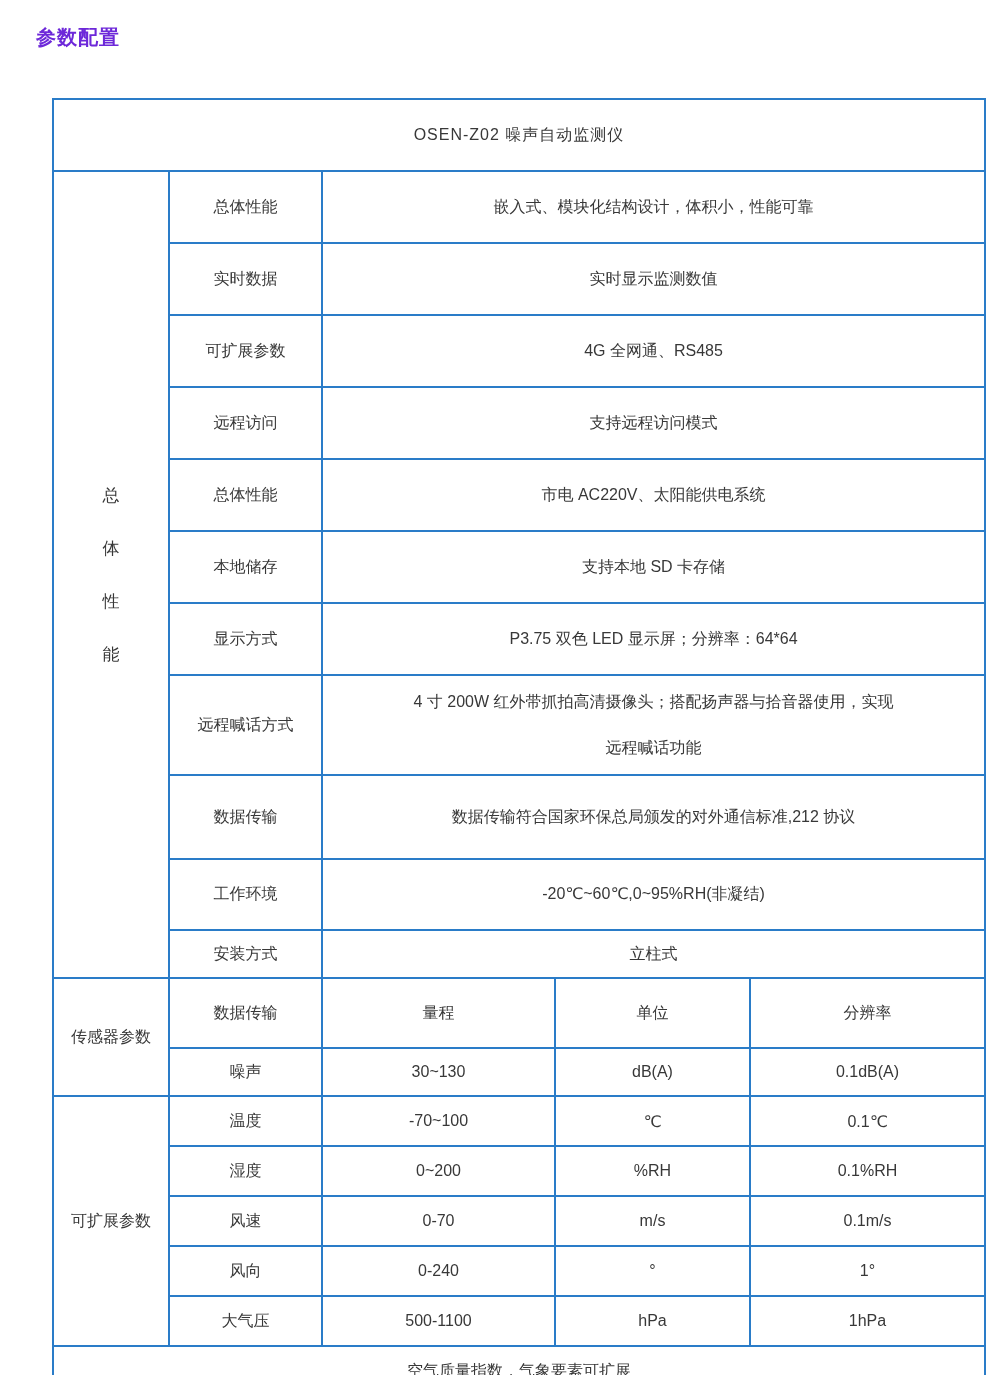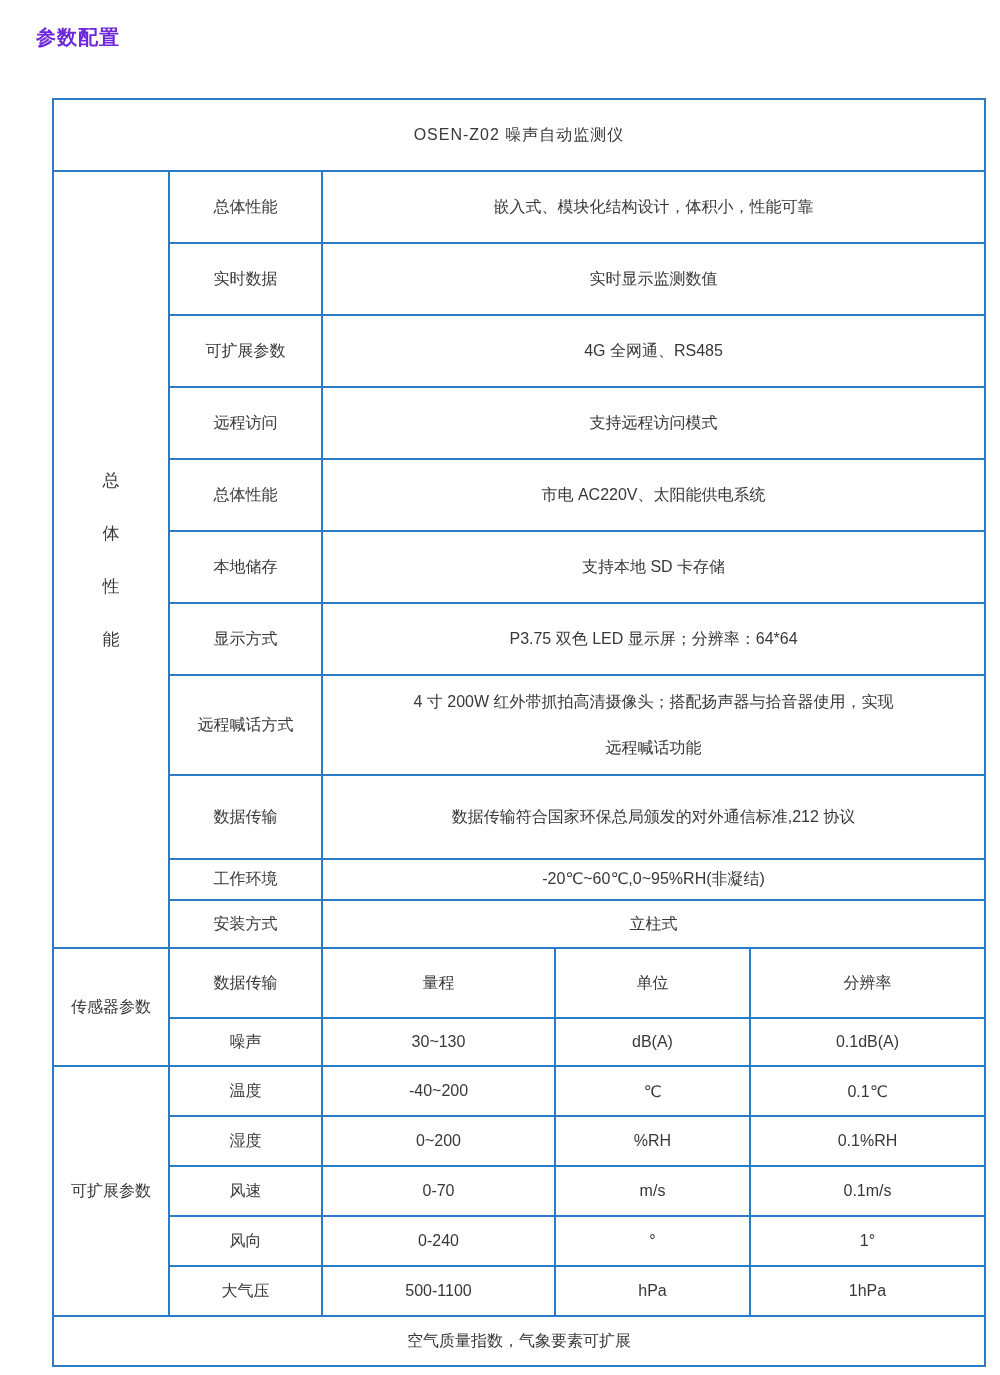--- a/index.html
+++ b/index.html
@@ -38,21 +38,21 @@
     vertical-align: middle;
     font-size: 16px;
     color: #383838;
     padding: 2px 6px;
     overflow: hidden;
   }
   tr.row-title { height: 72px; }
   tr.row-std   { height: 72px; }
   tr.row-tall  { height: 100px; }
   tr.row-data  { height: 84px; }
-  tr.row-env   { height: 41px; }
+  tr.row-env   { height: 71px; }
   tr.row-inst  { height: 48px; margin-left: 16px; }
   tr.row-shead { height: 70px; }
   tr.row-noise { height: 48px; margin-left: 12px; }
   tr.row-ext   { height: 50px; }
   tr.row-foot  { height: 50px; margin-top: 48px; }
   td.title-cell {
     font-size: 21px;
     color: #2b2b2b;
     letter-spacing: 1px;
   }
@@ -154,21 +154,21 @@
     <tr class="row-noise">
       <td>噪声</td>
       <td>30~130</td>
       <td>dB(A)</td>
       <td>0.1dB(A)</td>
     </tr>
 
     <tr class="row-ext">
       <td rowspan="5">可扩展参数</td>
       <td>温度</td>
-      <td>-40~200</td>
+      <td>-70~100</td>
       <td>℃</td>
       <td>0.1℃</td>
     </tr>
     <tr class="row-ext">
       <td>湿度</td>
       <td>0~200</td>
       <td>%RH</td>
       <td>0.1%RH</td>
     </tr>
     <tr class="row-ext">

